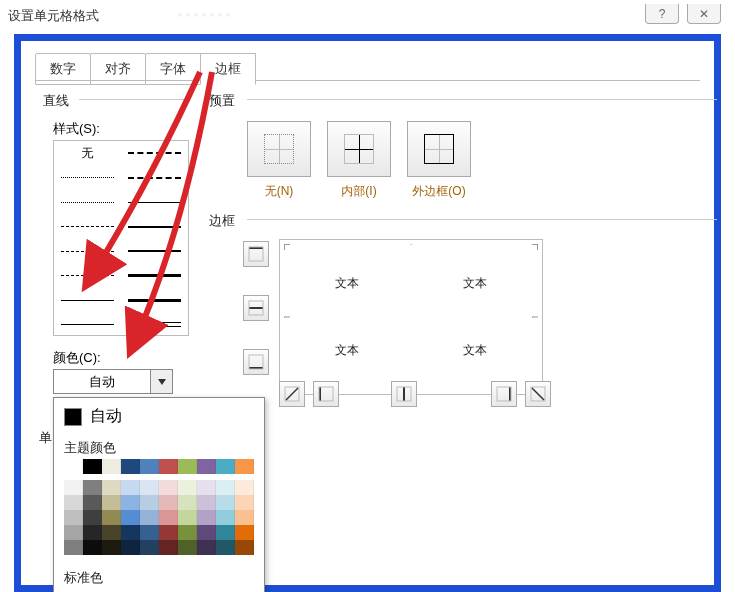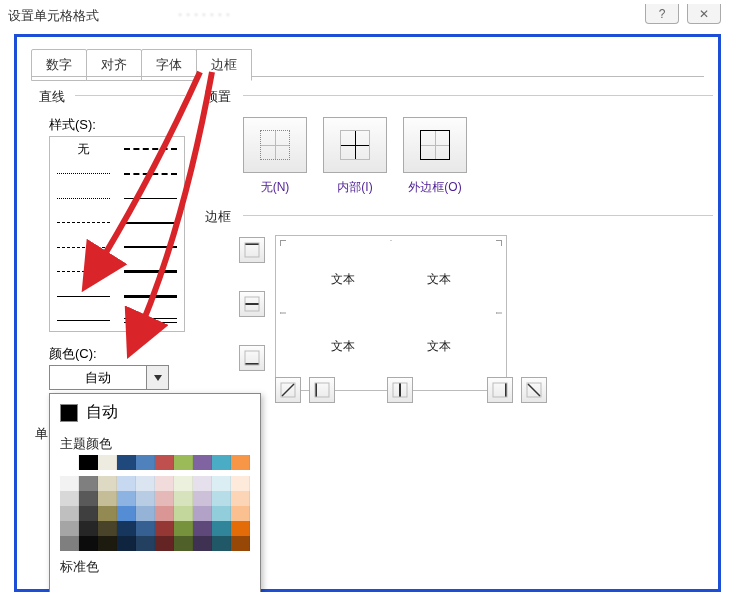--- a/index.html
+++ b/index.html
@@ -6,21 +6,21 @@
   body { margin: 0; background: #fff; width: 735px; height: 592px; overflow: hidden; position: relative; }
 
   
   .titlebar { position:absolute; top:4px; left:8px; right:8px; height:24px; display:flex; align-items:center; }
   .titlebar .title { font-size:13px; color:#333; }
   .titlebar .behind { position:absolute; left:170px; top:2px; font-size:13px; color:#999; filter:blur(1px); }
   .winbtns { position:absolute; right:6px; top:0; display:flex; gap:8px; }
   .winbtn { width:34px; height:20px; border:1px solid #aaa; border-top:none; border-radius:0 0 4px 4px; background:#f4f4f4; display:flex; align-items:center; justify-content:center; font-size:12px; color:#666; }
 
   
-  .frame { position:absolute; top:34px; left:14px; right:14px; bottom:0; border:3px solid #1d4ed8; background:#fff; }
+  .frame { position:absolute; top:34px; left:14px; right:14px; bottom:0; border:7px solid #1d4ed8; background:#fff; }
 
   
   .tabs { position:absolute; top:12px; left:14px; display:flex; }
   .tab { border:1px solid #bbb; padding:6px 14px; font-size:13px; color:#333; background:#fff; margin-right:-1px; }
   .tab.active { border-bottom-color:#fff; position:relative; z-index:2; }
   .tab.inactive { border-top-left-radius:2px; border-top-right-radius:2px; }
   .tabsbaseline { position:absolute; top:39px; left:14px; right:14px; height:1px; background:#bbb; z-index:1;}
 
   
   .grphdr { font-size:13px; color:#222; }
@@ -46,39 +46,39 @@
   .color-picker { position:absolute; top:328px; left:32px; width:120px; height:25px; border:1px solid #888; background:#fff; display:flex; align-items:center; }
   .color-picker .lab { flex:1; text-align:center; font-size:13px; }
   .color-picker .btn { width:22px; height:100%; border-left:1px solid #888; background:#eee; display:flex; align-items:center; justify-content:center; }
   .tri-down { width:0; height:0; border-left:4px solid transparent; border-right:4px solid transparent; border-top:6px solid #333; }
 
   
   .yz-label { position:absolute; top:51px; left:188px; }
   .yz-hr { top:58px; left:226px; width:470px; }
   .preset { position:absolute; top:80px; left:226px; display:flex; gap:16px; }
   .preset .btn { width:64px; height:56px; border:1px solid #aaa; background:linear-gradient(#fdfdfd,#e8e8e8); display:flex; align-items:center; justify-content:center; }
-  .preset .cap { text-align:center; font-size:12px; margin-top:6px; color:#4c1d95; }
+  .preset .cap { text-align:center; font-size:12px; margin-top:6px; color:#a16207; }
   .preset-col { display:flex; flex-direction:column; align-items:center; }
   .grid4 { width:30px; height:30px; position:relative; border:1px solid #888; }
   .grid4.noborder { border-style:dotted; }
   .grid4 .vh { position:absolute; background:#888; }
   .grid4 .v1 { left:50%; top:0; width:1px; height:100%; }
   .grid4 .h1 { top:50%; left:0; height:1px; width:100%; }
   .grid4.noborder .v1,.grid4.noborder .h1 { background:#bbb; }
   .grid4.inner { border-color:#bbb; }
   .grid4.inner .v1,.grid4.inner .h1 { background:#000; }
 
   
   .bk-label { position:absolute; top:171px; left:188px; }
   .bk-hr { top:178px; left:226px; width:470px; }
 
   .side-btn { width:26px; height:26px; border:1px solid #aaa; background:linear-gradient(#fdfdfd,#e8e8e8); display:flex; align-items:center; justify-content:center; position:absolute; }
   .side-btn svg { width:16px; height:16px; }
 
-  .preview { position:absolute; top:198px; left:258px; width:232px; height:156px; border:1px solid #bbb; background:#fff; }
+  .preview { position:absolute; top:198px; left:258px; width:264px; height:156px; border:1px solid #bbb; background:#fff; }
   .preview .tick { position:absolute; width:6px; height:6px; border:1px solid #999; border-width:0; }
   .preview .txt { position:absolute; font-size:12px; color:#222; }
   
   .tick.tl { top:4px; left:4px; border-top-width:1px; border-left-width:1px; }
   .tick.tr { top:4px; right:4px; border-top-width:1px; border-right-width:1px; }
   .tick.bl { bottom:4px; left:4px; border-bottom-width:1px; border-left-width:1px; }
   .tick.br { bottom:4px; right:4px; border-bottom-width:1px; border-right-width:1px; }
   .tick.tc { top:4px; left:50%; transform:translateX(-50%); border-top-width:1px; width:1px; height:6px; }
   .tick.bc { bottom:4px; left:50%; transform:translateX(-50%); border-top-width:1px; width:1px; height:6px; background:#999; }
   .tick.lc { left:4px; top:50%; transform:translateY(-50%); border-left-width:1px; height:1px; width:6px; background:#999; }
@@ -371,21 +371,21 @@
           <div class="sw" style="background: rgb(29, 27, 16);"></div>
           <div class="sw" style="background: rgb(15, 36, 62);"></div>
           <div class="sw" style="background: rgb(36, 64, 97);"></div>
           <div class="sw" style="background: rgb(99, 36, 35);"></div>
           <div class="sw" style="background: rgb(79, 97, 40);"></div>
           <div class="sw" style="background: rgb(63, 49, 81);"></div>
           <div class="sw" style="background: rgb(32, 88, 103);"></div>
           <div class="sw" style="background: rgb(151, 72, 6);"></div>
         </div>
     </div>
-    <div class="dd-sec" style="margin-top:3px">标准色</div>
+    <div class="dd-sec" style="margin-top:10px">标准色</div>
   </div>
 
 </div>
 
 <div class="arrow" style="top:66px; left:108px">
   <svg width="120" height="240">
     <defs>
         <marker id="ah1" markerWidth="8" markerHeight="8" refX="6" refY="4" orient="auto">
           <path d="M0,0 L8,4 L0,8 Z" fill="#d9252a"></path>
         </marker>

